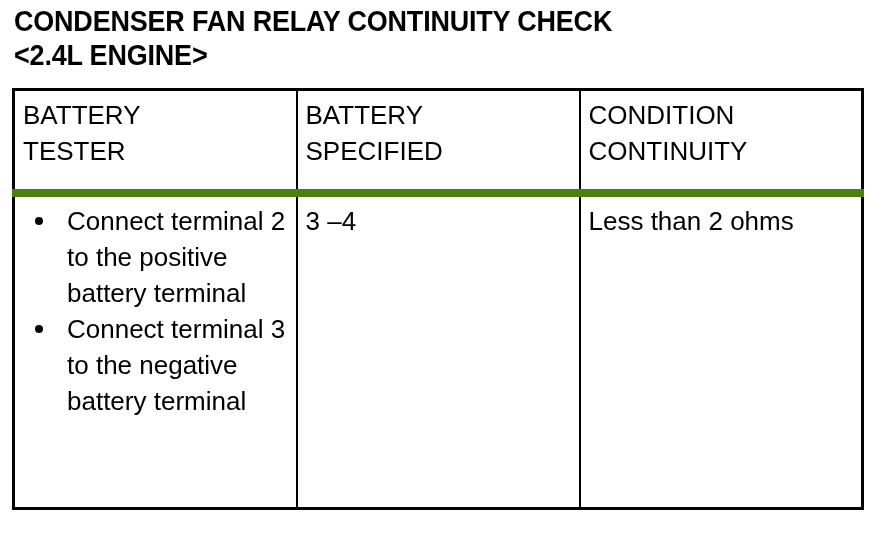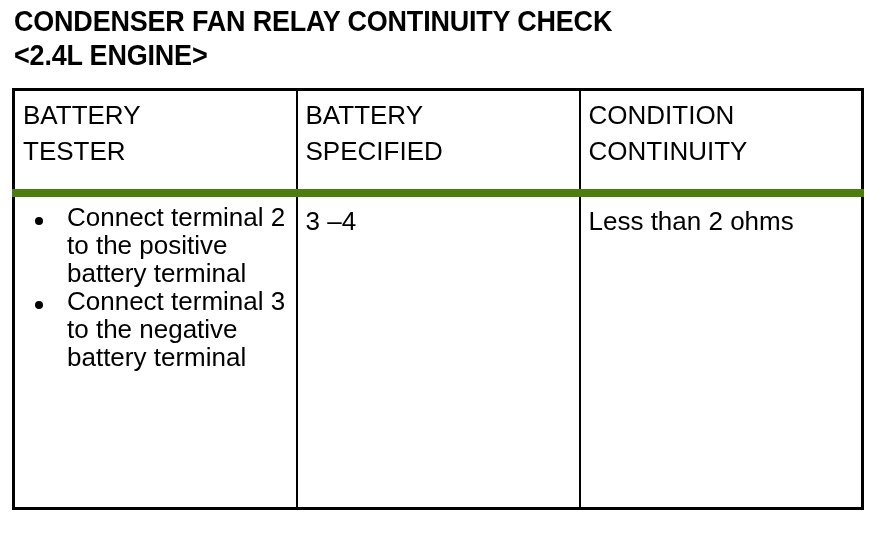--- a/index.html
+++ b/index.html
@@ -86,21 +86,21 @@
   ul.bullet-list {
     list-style: none;
     margin: 0;
     padding: 0;
   }
   ul.bullet-list > li {
     position: relative;
     padding-left: 44px;
     margin: 0 0 0 0;
     font-size: 26px;
-    line-height: 28px;
+    line-height: 36px;
   }
   ul.bullet-list > li .bullet-mark {
     position: absolute;
     left: 12px;
     top: 14px;
     width: 8px;
     height: 8px;
     background: #000000;
     border-radius: 50%;
   }

